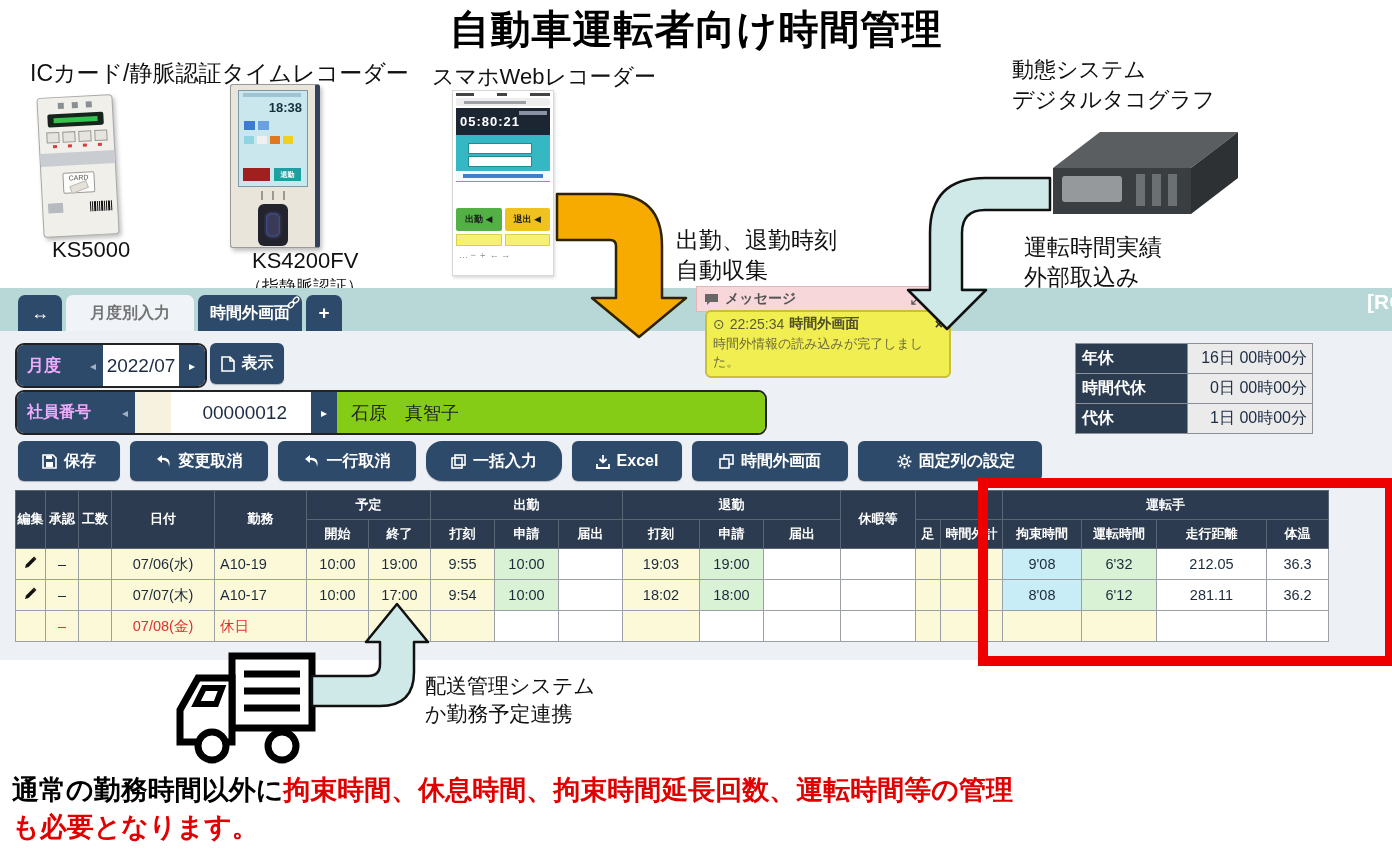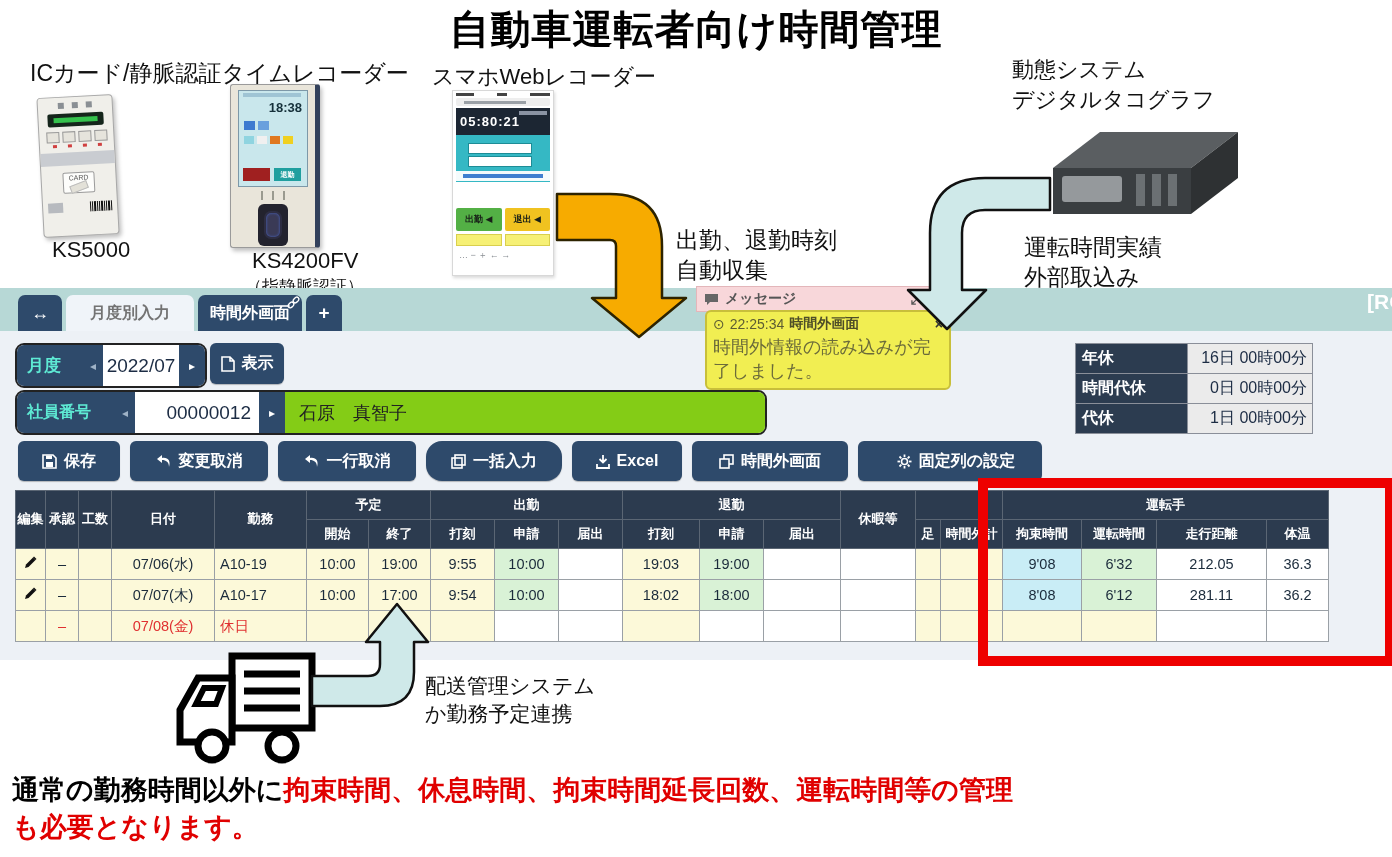--- a/index.html
+++ b/index.html
@@ -74,41 +74,41 @@
   .tacho-label{left:1012px;top:55px;font-size:22px;line-height:1.35;color:#111;}
 
   
   .app{left:0;top:288px;width:1392px;height:372px;background:#edf1f6;}
   .app .tealbar{position:absolute;left:0;top:0;width:1392px;height:43px;background:#b7d8d6;}
   .navy{background:#2e4a6b;color:#fff;}
   .tabbtn{position:absolute;top:7px;height:36px;border-radius:7px 7px 0 0;font-weight:700;display:flex;align-items:center;justify-content:center;}
   .app .corner{position:absolute;top:2px;left:1367px;color:#fff;font-size:21px;font-weight:700;}
 
   .ctrl{position:absolute;display:flex;align-items:stretch;border:2px solid #222;border-radius:9px;overflow:hidden;background:#fff;}
-  .ctrl .lab{background:#2e4a6b;color:#5eead4;font-weight:700;font-size:17px;display:flex;align-items:center;padding:0 10px;}
+  .ctrl .lab{background:#2e4a6b;color:#f0abfc;font-weight:700;font-size:17px;display:flex;align-items:center;padding:0 10px;}
   .ctrl .chev{background:#2e4a6b;color:#9fb2c6;display:flex;align-items:center;justify-content:center;font-size:12px;}
   .ctrl .val{display:flex;align-items:center;justify-content:center;font-size:19px;color:#1c2c44;background:#fff;}
   .ctrl .stepbtn{background:#2e4a6b;color:#fff;display:flex;align-items:center;justify-content:center;font-size:12px;}
   .ctrl .name{background:#84cc16;display:flex;align-items:center;font-size:18px;color:#222;padding-left:14px;flex:1;}
 
   .appbtn{position:absolute;top:153px;height:40px;border-radius:6px;color:#fff;font-weight:700;font-size:16px;display:flex;align-items:center;justify-content:center;gap:7px;background:#2e4a6b;box-shadow:0 1px 1px rgba(0,0,0,.25);}
 
   .leave{position:absolute;left:1075px;top:55px;border-collapse:collapse;}
   .leave td{border:1px solid #8a8f99;height:27px;font-size:16px;}
   .leave .k{background:#2c3c50;color:#fff;font-weight:700;width:104px;padding-left:6px;}
   .leave .v{background:#ebebeb;color:#1c2c44;width:118px;text-align:right;padding-right:5px;}
 
   .msgwin{position:absolute;left:696px;top:-2px;width:234px;}
   .msgwin .hd{height:24px;background:#f8d7da;border:1px solid #e3b6ba;display:flex;align-items:center;gap:6px;padding:0 7px;font-size:14px;font-weight:700;color:#555;}
   .msgwin .hd .sp{flex:1;}
   .toast{position:absolute;left:705px;top:22px;width:230px;background:#f1ee52;border:2px solid #c8bf3a;border-radius:6px;padding:3px 6px 5px;}
   .toast .l1{display:flex;align-items:center;gap:5px;font-size:14px;color:#5c5c33;}
   .toast .l1 .tt{font-weight:700;color:#4e4e28;}
   .toast .l1 .x{margin-left:auto;color:#333;font-weight:700;cursor:pointer;}
-  .toast .l2{font-size:18px;color:#6b6b3a;margin-top:2px;}
+  .toast .l2{font-size:13px;color:#6b6b3a;margin-top:2px;}
 
   
   #grid{position:absolute;left:15px;top:202px;border-collapse:collapse;table-layout:fixed;background:#fff;}
   #grid th,#grid td{border:1px solid #9aa0a6;overflow:hidden;white-space:nowrap;}
   #grid th{background:#2c3b4f;color:#fff;font-size:13px;font-weight:700;height:26px;line-height:1.15;border-color:#5b6674;}
   #grid td{height:30px;font-size:14.5px;color:#1b2b3b;padding:0 5px;}
   #grid td.c{text-align:center;}#grid td.r{text-align:center;}#grid td.l{text-align:left;}
   .bg-y{background:#fcf9d9;}.bg-w{background:#fff;}.bg-g{background:#d9f2d6;}.bg-b{background:#c9edf6;}
   .red-t{color:#e03030 !important;}
 
@@ -285,21 +285,21 @@
     <div class="appbtn" style="left:210px;top:55px;width:74px;height:41px;position:absolute;">
       <svg class="icon-svg" width="14" height="16" viewBox="0 0 14 16">
           <path d="M1,1 h8 l4,4 v10 h-12 z M9,1 v4 h4" fill="none" stroke="#fff" stroke-width="1.6"></path>
         </svg>
       <span>表示</span>
     </div>
 
     <div class="ctrl" style="left:15px;top:102px;width:748px;height:41px;background:#f7f1df;">
       <div class="lab" style="width:78px;font-size:16px;">社員番号</div>
       <div class="chev" style="width:20px;">◂</div>
-      <div class="val" style="width:116px;justify-content:flex-end;padding-right:8px;">00000012</div>
+      <div class="val" style="width:116px;justify-content:flex-end;padding-right:24px;margin-left:36px;">00000012</div>
       <div class="stepbtn" style="width:26px;">▸</div>
       <div class="name">石原　真智子</div>
     </div>
 
     <table class="leave">
         <tbody id="leave-body">
           <tr>
             <td class="k">年休</td>
             <td class="v">16日 00時00分</td>
           </tr>

